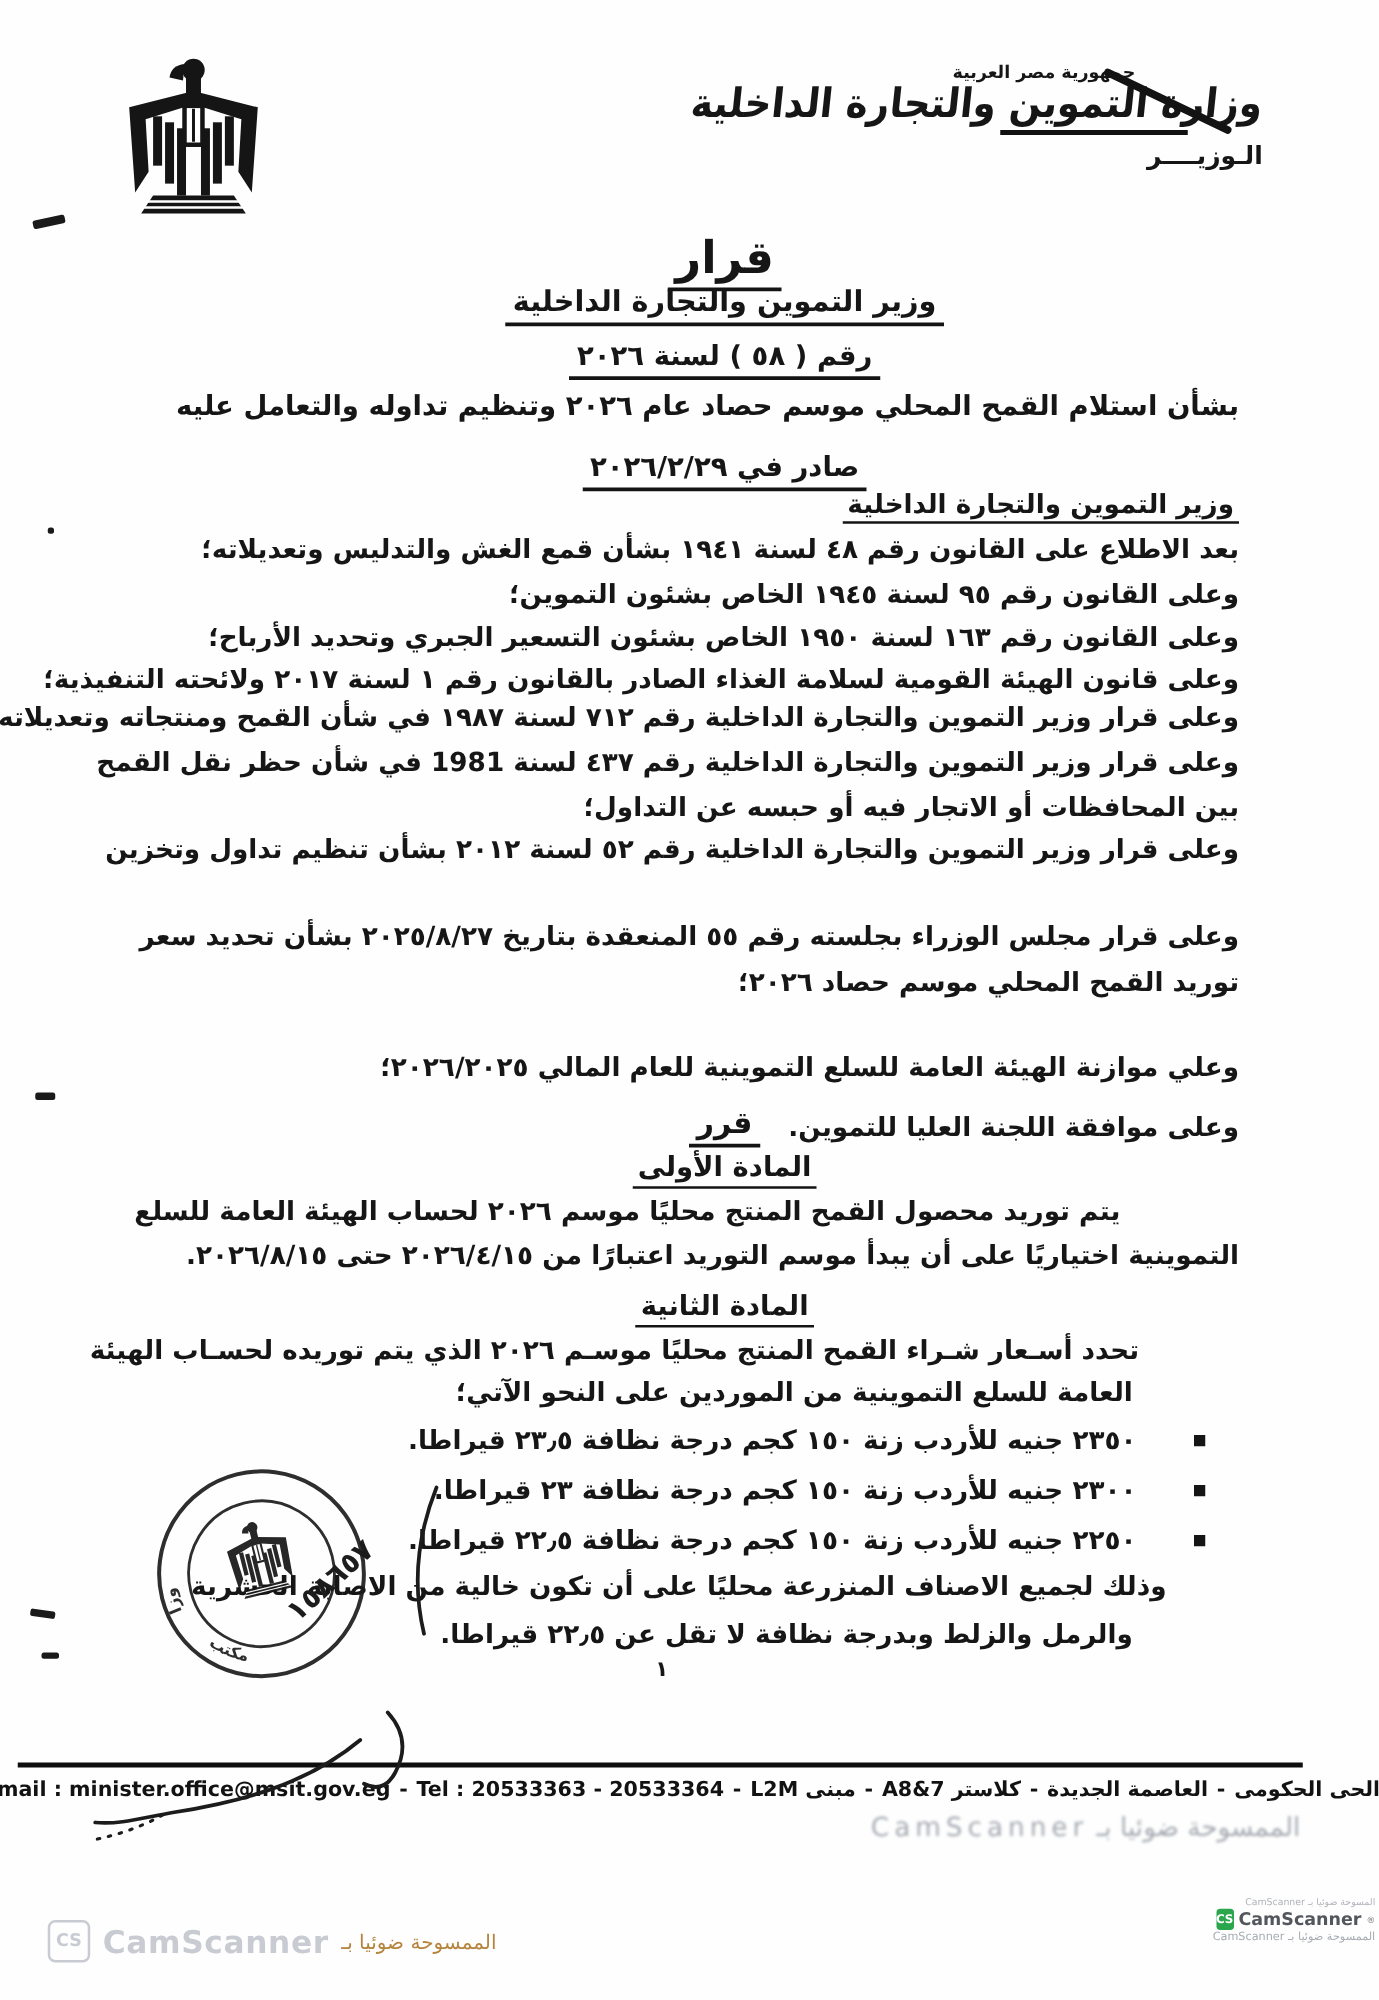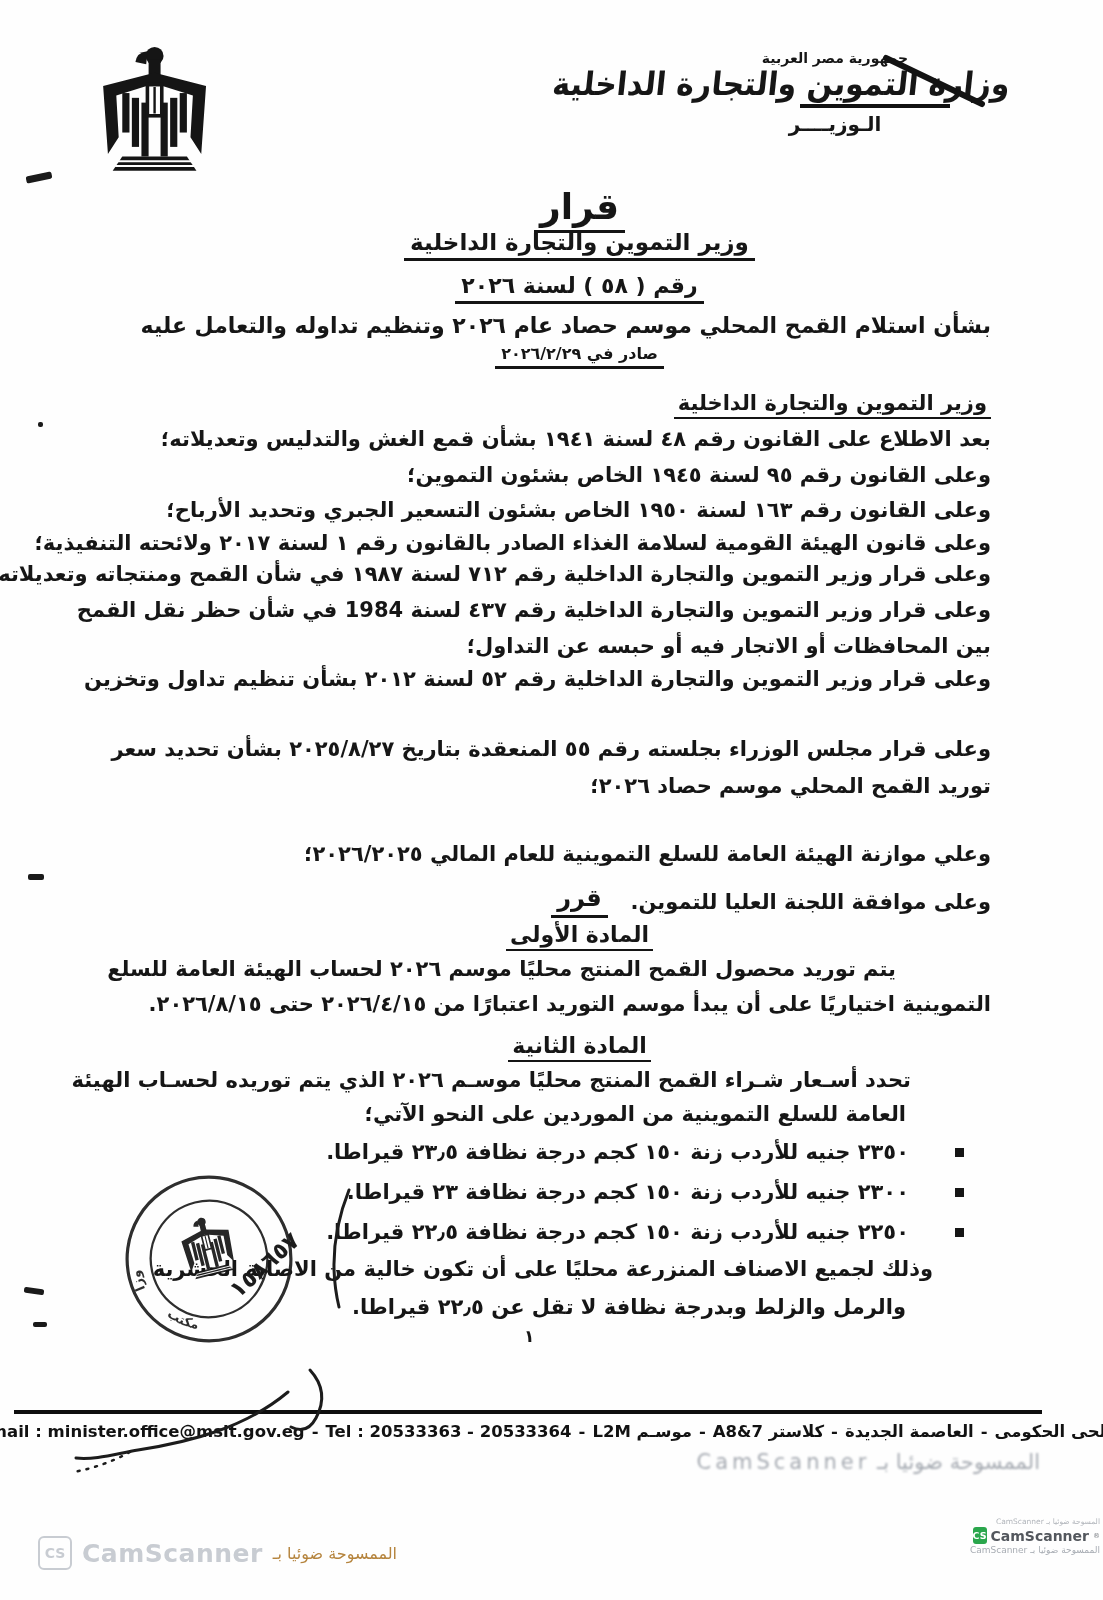--- a/index.html
+++ b/index.html
@@ -6,21 +6,21 @@
   .page{position:relative;width:1103px;height:1600px;background:#fefefe;overflow:hidden;
         font-family:"DejaVu Sans",sans-serif;color:#161616;direction:rtl;}
   .abs{position:absolute;}
   .u{border-bottom:3px solid #141414;padding:0 6px 3px 6px;}
   .u2{border-bottom:2.5px solid #141414;padding:0 4px 2px 4px;}
   
   .hdr-right{left:660px;top:50px;width:350px;text-align:center;}
   .republic{font-size:14px;font-weight:bold;letter-spacing:.5px;}
   .calli{font-size:30px;font-weight:bold;letter-spacing:-2px;transform:skewX(-6deg) scaleY(1.08);white-space:nowrap;}
   .calli-underline{width:150px;height:3.5px;background:#111;margin:3px auto 4px 140px;}
-  .minister{font-size:20px;font-weight:bold;letter-spacing:1px;}
+  .minister{font-size:20px;font-weight:bold;letter-spacing:1px;text-align:right;}
   
   .doc{left:168px;top:0;width:823px;height:1400px;}
   .t-line{position:absolute;left:0;width:100%;text-align:center;font-weight:bold;white-space:nowrap;}
   .p-line{position:absolute;right:0;width:100%;text-align:right;font-size:21px;font-weight:bold;white-space:nowrap;}
   .bullet-row{position:absolute;right:27px;display:flex;flex-direction:row;align-items:center;gap:46px;direction:rtl;}
   .sq{width:9px;height:9px;background:#151515;flex:0 0 auto;}
   .bullet-text{font-size:21px;font-weight:bold;white-space:nowrap;}
   .pagenum{font-size:17px;font-weight:bold;}
   
   .stamp{left:118px;top:1168px;width:182px;height:182px;transform:rotate(-14deg);opacity:.92;}
@@ -94,32 +94,32 @@
 
   <div class="abs doc">
 
     <div class="t-line" style="top:186px;font-size:36px">
       <span class="u">قرار</span></div>
     <div class="t-line" style="top:229px;font-size:23px">
       <span class="u">وزير التموين والتجارة الداخلية</span></div>
     <div class="t-line" style="top:273px;font-size:22px">
       <span class="u">رقم ( ٥٨ ) لسنة ٢٠٢٦</span></div>
     <div class="t-line" style="top:313px;font-size:22px">بشأن استلام القمح المحلي موسم حصاد عام ٢٠٢٦ وتنظيم تداوله والتعامل عليه</div>
-    <div class="t-line" style="top:344px;font-size:16px">
+    <div class="t-line" style="top:362px;font-size:22px">
       <span class="u">صادر في ٢٠٢٦/٢/٢٩</span></div>
 
     <div class="p-line" style="top:391px;font-size:21px">
       <span class="u2">وزير التموين والتجارة الداخلية</span></div>
 
     <div class="p-line" style="top:427px">بعد الاطلاع على القانون رقم ٤٨ لسنة ١٩٤١ بشأن قمع الغش والتدليس وتعديلاته؛</div>
     <div class="p-line" style="top:463px">وعلى القانون رقم ٩٥ لسنة ١٩٤٥ الخاص بشئون التموين؛</div>
     <div class="p-line" style="top:498px">وعلى القانون رقم ١٦٣ لسنة ١٩٥٠ الخاص بشئون التسعير الجبري وتحديد الأرباح؛</div>
     <div class="p-line" style="top:531px">وعلى قانون الهيئة القومية لسلامة الغذاء الصادر بالقانون رقم ١ لسنة ٢٠١٧ ولائحته التنفيذية؛</div>
     <div class="p-line" style="top:562px">وعلى قرار وزير التموين والتجارة الداخلية رقم ٧١٢ لسنة ١٩٨٧ في شأن القمح ومنتجاته وتعديلاته؛</div>
-    <div class="p-line" style="top:598px">وعلى قرار وزير التموين والتجارة الداخلية رقم ٤٣٧ لسنة 1984 في شأن حظر نقل القمح</div>
+    <div class="p-line" style="top:598px">وعلى قرار وزير التموين والتجارة الداخلية رقم ٤٣٧ لسنة 1981 في شأن حظر نقل القمح</div>
     <div class="p-line" style="top:634px">بين المحافظات أو الاتجار فيه أو حبسه عن التداول؛</div>
     <div class="p-line" style="top:667px">وعلى قرار وزير التموين والتجارة الداخلية رقم ٥٢ لسنة ٢٠١٢ بشأن تنظيم تداول وتخزين</div>
     <div class="p-line" style="top:737px">وعلى قرار مجلس الوزراء بجلسته رقم ٥٥ المنعقدة بتاريخ ٢٠٢٥/٨/٢٧ بشأن تحديد سعر</div>
     <div class="p-line" style="top:774px">توريد القمح المحلي موسم حصاد ٢٠٢٦؛</div>
     <div class="p-line" style="top:842px">وعلي موازنة الهيئة العامة للسلع التموينية للعام المالي ٢٠٢٦/٢٠٢٥؛</div>
     <div class="p-line" style="top:890px">وعلى موافقة اللجنة العليا للتموين.</div>
 
     <div class="t-line" style="top:922px;font-size:22px">
       <span class="u2">المادة الأولى</span></div>
 
@@ -187,21 +187,21 @@
   <div class="speck" style="left:33px;top:1322px;width:14px;height:5px"></div>
 
   <div class="abs footer-rule"></div>
   <div class="abs footer">
     <span>الحى الحكومى</span>
     <span>-</span>
     <span>العاصمة الجديدة</span>
     <span>-</span>
     <span>كلاستر A8&amp;7</span>
     <span>-</span>
-    <span>موسـم L2M</span>
+    <span>مبنى L2M</span>
     <span>-</span>
     <span>Tel : 20533363 - 20533364</span>
     <span>-</span>
     <span>Email : minister.office@msit.gov.eg</span>
   </div>
 
   <div class="abs ghost">الممسوحة ضوئيا بـ CamScanner</div>
 
   <div class="abs wm-left">
     <div class="wm-cs-box">CS</div>

